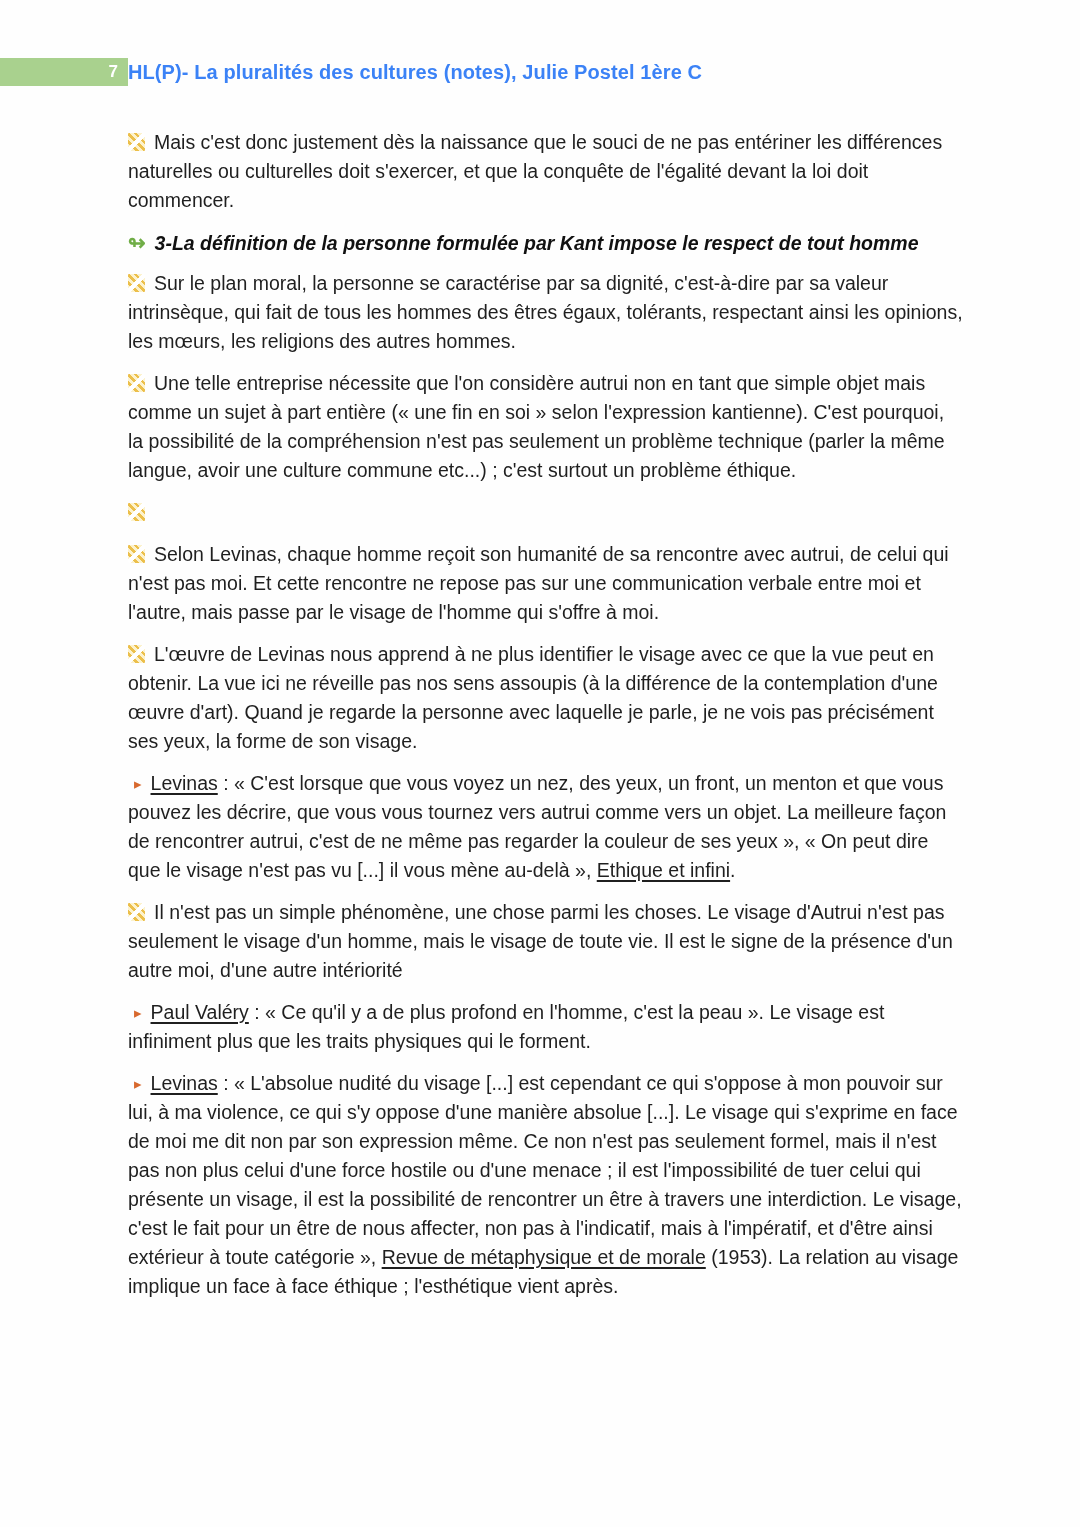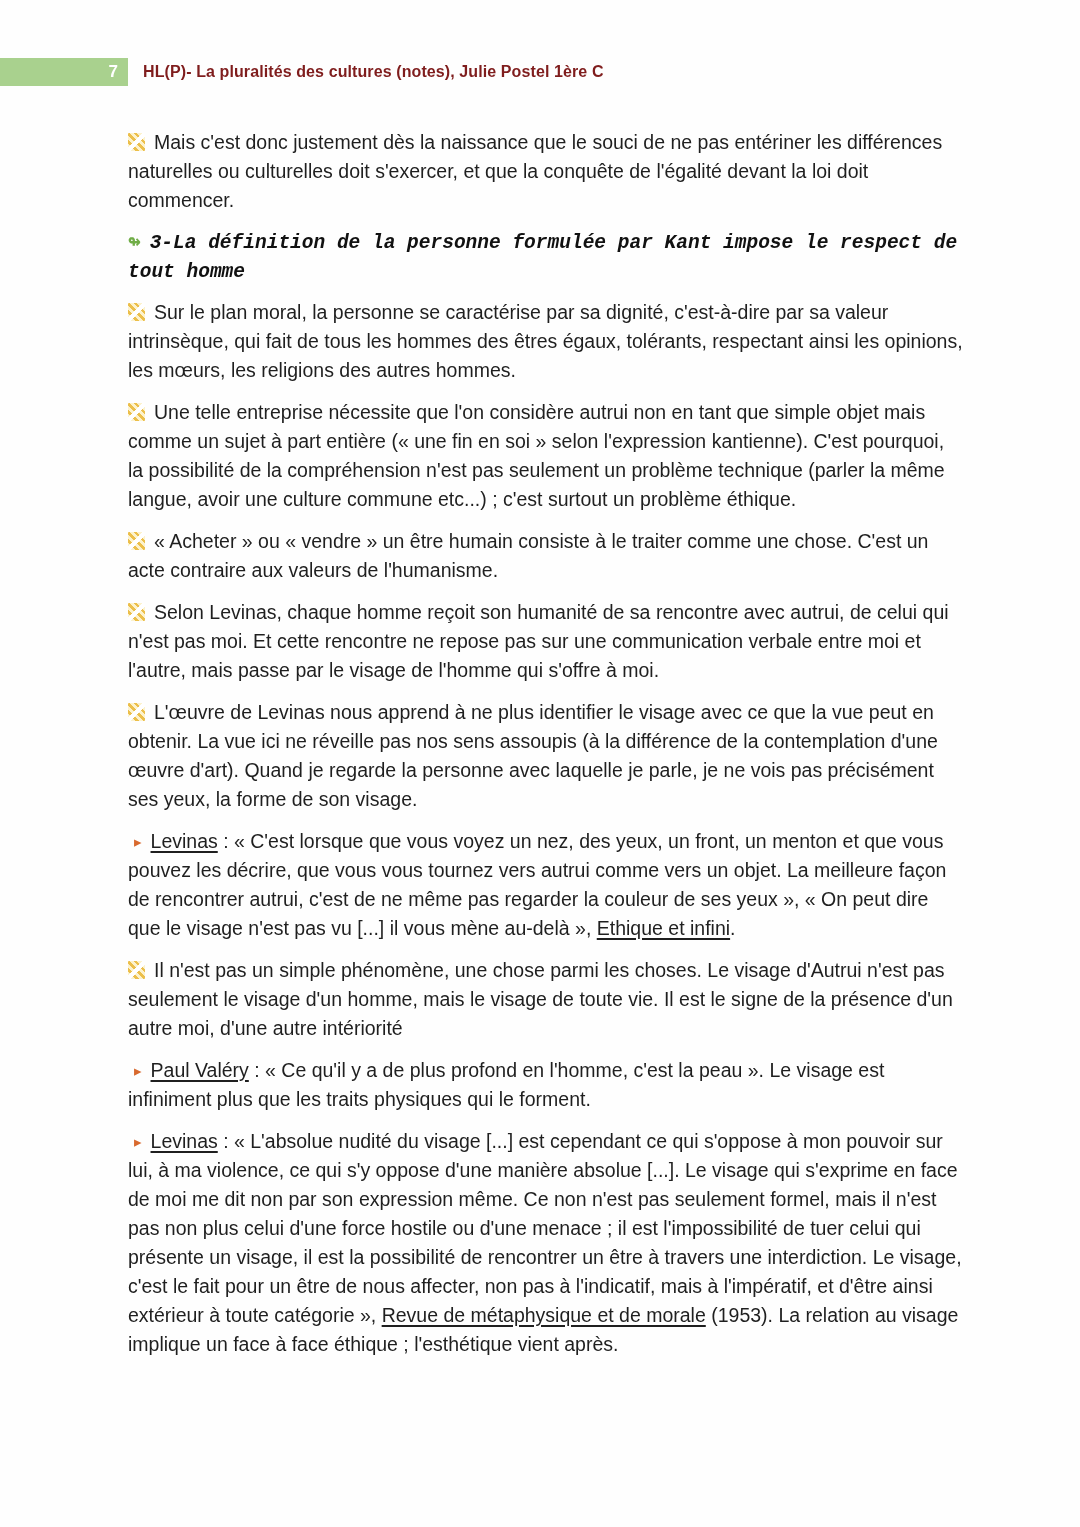--- a/index.html
+++ b/index.html
@@ -33,43 +33,41 @@
     display: flex;
     align-items: center;
     justify-content: flex-end;
     padding-right: 10px;
     box-sizing: border-box;
     color: #ffffff;
     font-size: 17px;
     font-weight: bold;
   }
   .header-title {
-    margin-left: 15px;
-    font-size: 16px;
+    font-size: 20px;
     font-weight: bold;
-    color: #7f1d1d;
+    color: #3b82f6;
     letter-spacing: 0.1px;
   }
   
   .doc-body {
     position: absolute;
     top: 128px;
     left: 128px;
     width: 835px;
     font-size: 19.5px;
     line-height: 29px;
   }
   .block { margin-bottom: 13px; }
   .block.heading {
     margin-top: 12px;
     margin-bottom: 11px;
     font-weight: bold;
     font-style: italic;
     color: #111111;
-    font-family: Liberation Mono, monospace;
   }
   .hatch-icon {
     display: inline-block;
     width: 17px;
     height: 18px;
     margin-right: 9px;
     vertical-align: -2px;
     border-radius: 1px;
     background:
       linear-gradient(135deg, rgba(255,255,255,0) 42%, #ffffff 42%, #ffffff 58%, rgba(255,255,255,0) 58%),
@@ -102,21 +100,21 @@
     <div class="page-num-bar">
       <span>7</span>
     </div>
     <div class="header-title">HL(P)- La pluralités des cultures (notes), Julie Postel 1ère C</div>
   </div>
   <div class="doc-body">
       <div class="block para"><span class="hatch-icon"></span><span>Mais c'est donc justement dès la naissance que le souci de ne pas entériner les différences naturelles ou culturelles doit s'exercer, et que la conquête de l'égalité devant la loi doit commencer.</span></div>
       <div class="block heading"><span class="arrow-icon">↬</span><span>3-La définition de la personne formulée par Kant impose le respect de tout homme</span></div>
       <div class="block para"><span class="hatch-icon"></span><span>Sur le plan moral, la personne se caractérise par sa dignité, c'est-à-dire par sa valeur intrinsèque, qui fait de tous les hommes des êtres égaux, tolérants, respectant ainsi les opinions, les mœurs, les religions des autres hommes.</span></div>
       <div class="block para"><span class="hatch-icon"></span><span>Une telle entreprise nécessite que l'on considère autrui non en tant que simple objet mais comme un sujet à part entière (« une fin en soi » selon l'expression kantienne). C'est pourquoi, la possibilité de la compréhension n'est pas seulement un problème technique (parler la même langue, avoir une culture commune etc...) ; c'est surtout un problème éthique.</span></div>
-      <div class="block para"><span class="hatch-icon"></span><span>« Acheter » ou « vendre » un être humain consiste à le traiter comme une chose. C'est un acte contraire aux valeurs de l'humanisme.</span></div>
+      <div class="block para"><span class="hatch-icon"></span></div>
       <div class="block para"><span class="hatch-icon"></span><span>Selon Levinas, chaque homme reçoit son humanité de sa rencontre avec autrui, de celui qui n'est pas moi. Et cette rencontre ne repose pas sur une communication verbale entre moi et l'autre, mais passe par le visage de l'homme qui s'offre à moi.</span></div>
       <div class="block para"><span class="hatch-icon"></span><span>L'œuvre de Levinas nous apprend à ne plus identifier le visage avec ce que la vue peut en obtenir. La vue ici ne réveille pas nos sens assoupis (à la différence de la contemplation d'une œuvre d'art). Quand je regarde la personne avec laquelle je parle, je ne vois pas précisément ses yeux, la forme de son visage.</span></div>
       <div class="block bullet"><span class="tri-icon">▸</span><span class="u">Levinas</span><span> : « C'est lorsque que vous voyez un nez, des yeux, un front, un menton et que vous pouvez les décrire, que vous vous tournez vers autrui comme vers un objet. La meilleure façon de rencontrer autrui, c'est de ne même pas regarder la couleur de ses yeux », « On peut dire que le visage n'est pas vu [...] il vous mène au-delà », </span><span class="u">Ethique et infini</span><span>.</span></div>
       <div class="block para"><span class="hatch-icon"></span><span>Il n'est pas un simple phénomène, une chose parmi les choses. Le visage d'Autrui n'est pas seulement le visage d'un homme, mais le visage de toute vie. Il est le signe de la présence d'un autre moi, d'une autre intériorité</span></div>
       <div class="block bullet"><span class="tri-icon">▸</span><span class="u">Paul Valéry</span><span> : « Ce qu'il y a de plus profond en l'homme, c'est la peau ». Le visage est infiniment plus que les traits physiques qui le forment.</span></div>
       <div class="block bullet"><span class="tri-icon">▸</span><span class="u">Levinas</span><span> : « L'absolue nudité du visage [...] est cependant ce qui s'oppose à mon pouvoir sur lui, à ma violence, ce qui s'y oppose d'une manière absolue [...]. Le visage qui s'exprime en face de moi me dit non par son expression même. Ce non n'est pas seulement formel, mais il n'est pas non plus celui d'une force hostile ou d'une menace ; il est l'impossibilité de tuer celui qui présente un visage, il est la possibilité de rencontrer un être à travers une interdiction. Le visage, c'est le fait pour un être de nous affecter, non pas à l'indicatif, mais à l'impératif, et d'être ainsi extérieur à toute catégorie », </span><span class="u">Revue de métaphysique et de morale</span><span> (1953). La relation au visage implique un face à face éthique ; l'esthétique vient après.</span></div>
     </div>
 </div>
 
 </body></html>

